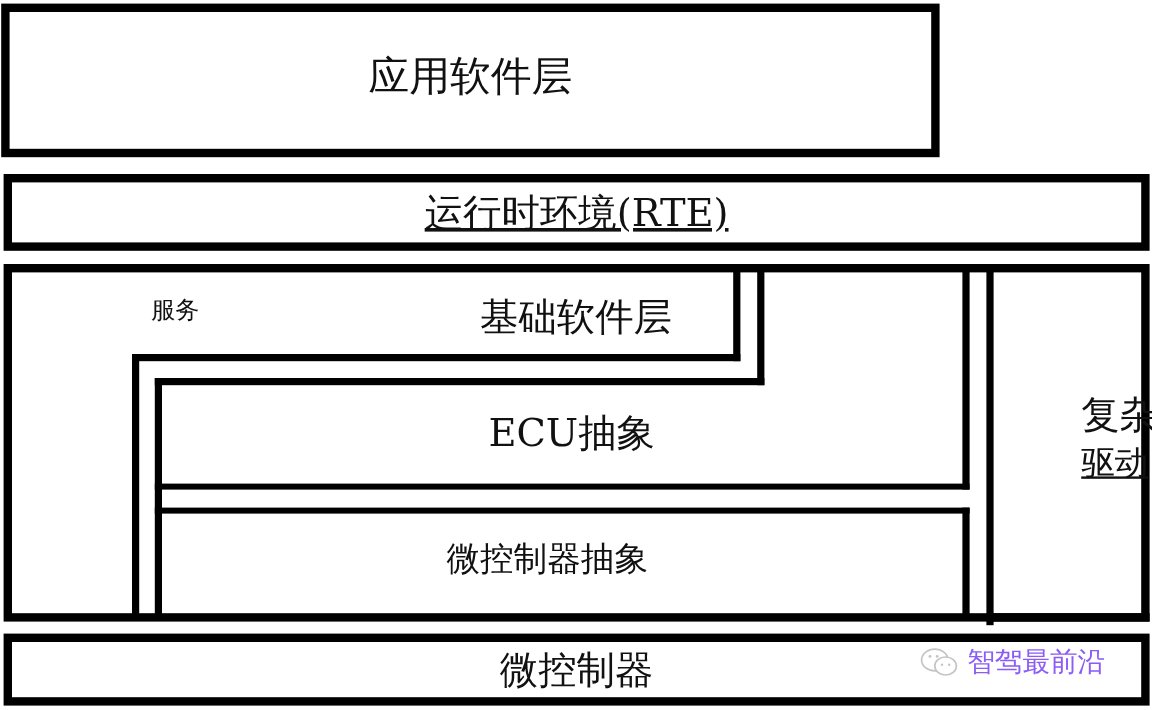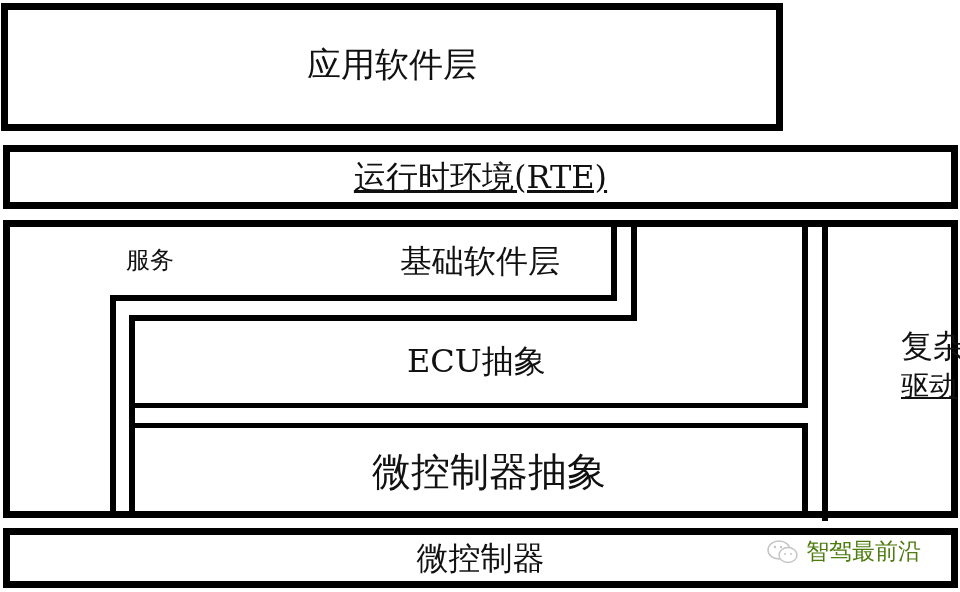--- a/index.html
+++ b/index.html
@@ -2,54 +2,54 @@
 <html><head>
   <meta charset="utf-8">
   <style>
     html, body { margin: 0; padding: 0; background: #ffffff; }
     body { width: 960px; height: 592px; position: relative; overflow: hidden;
            font-family: "DejaVu Serif", "Liberation Serif", serif; color: #111; }
     .box { position: absolute; box-sizing: border-box; border: 7px solid #000; background: #fff; }
     .line { position: absolute; background: #000; }
     .label { position: absolute; font-size: 33px; line-height: 1; white-space: nowrap; }
     .center { display: flex; align-items: center; justify-content: center; }
-    .watermark { position: absolute; color: #4d7c0f; font-family: "DejaVu Sans", "Liberation Sans", sans-serif;
+    .watermark { position: absolute; color: #8b5cf6; font-family: "DejaVu Sans", "Liberation Sans", sans-serif;
                  font-size: 23px; display: flex; align-items: center; gap: 6px; }
     .wm-icon { width: 34px; height: 26px; }
   </style>
 </head>
 <body>
 
 <div class="box center" style="left:1px; top:3px; width:782px; height:128px;font-family:Liberation Mono, monospace;">
   <span class="label" style="position:static; font-size:34px;">应用软件层</span>
 </div>
 
 <div class="box center" style="left:3px; top:145px; width:955px; height:64px;text-decoration:underline;">
   <span class="label" style="position:static; font-size:32px;">运行时环境(RTE)</span>
 </div>
 
 <div class="box" style="left:3px; top:220px; width:955px; height:298px;"></div>
 
 <div class="line" style="left:110px; top:295px; width:6px; height:218px;"></div>
 <div class="line" style="left:110px; top:295px; width:507px; height:6px;"></div>
 <div class="line" style="left:611px; top:224px; width:6px; height:77px;"></div>
 
-<span class="label" style="left:126px; top:248px; font-size:24px;">服务</span>
-<span class="label" style="left:400px; top:248px; font-size:32px;font-family:Liberation Mono, monospace;">基础软件层</span>
+<span class="label" style="left:126px; top:248px; font-size:20px;">服务</span>
+<span class="label" style="left:400px; top:248px; font-size:32px;">基础软件层</span>
 
 <div class="line" style="left:129px; top:315px; width:6px; height:198px;"></div>
 <div class="line" style="left:129px; top:315px; width:508px; height:6px;"></div>
 <div class="line" style="left:631px; top:224px; width:6px; height:97px;"></div>
 <div class="line" style="left:802px; top:224px; width:6px; height:184px;"></div>
 <div class="line" style="left:129px; top:403px; width:679px; height:5px;"></div>
 <span class="label" style="left:407px; top:345px; font-size:32px;">ECU抽象</span>
 
 <div class="line" style="left:129px; top:423px; width:679px; height:5px;"></div>
 <div class="line" style="left:802px; top:423px; width:6px; height:90px;"></div>
-<span class="label" style="left:372px; top:452px; font-size:39px;">微控制器抽象</span>
+<span class="label" style="left:372px; top:452px; font-size:28px;">微控制器抽象</span>
 
 <div class="line" style="left:822px; top:224px; width:6px; height:297px;"></div>
 <div class="line" style="left:822px; top:511px; width:136px; height:7px;"></div>
 <span class="label" style="left:853px; top:330px; font-size:32px;margin-left:48px;">复杂</span>
 <span class="label" style="left:901px; top:372px; font-size:28px;text-decoration:underline;">驱动</span>
 
 <div class="box center" style="left:3px; top:528px; width:955px; height:60px;">
   <span class="label" style="position:static; font-size:32px;">微控制器</span>
 </div>
 

